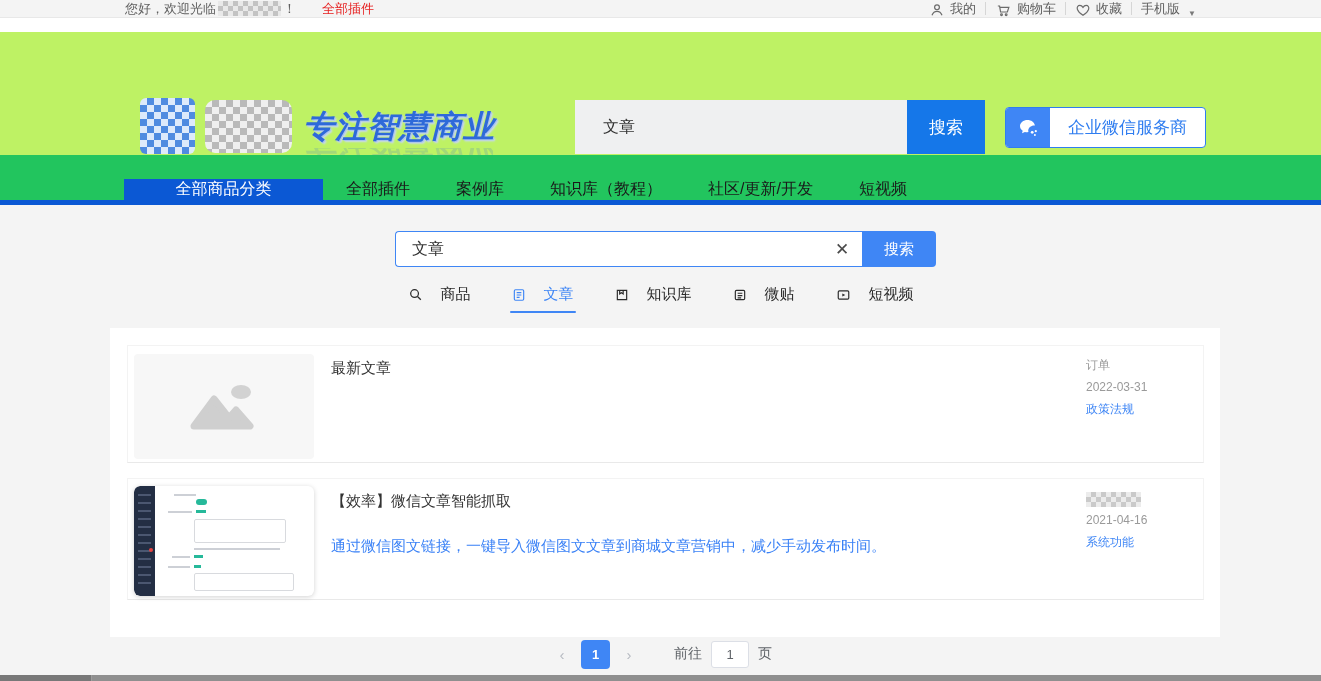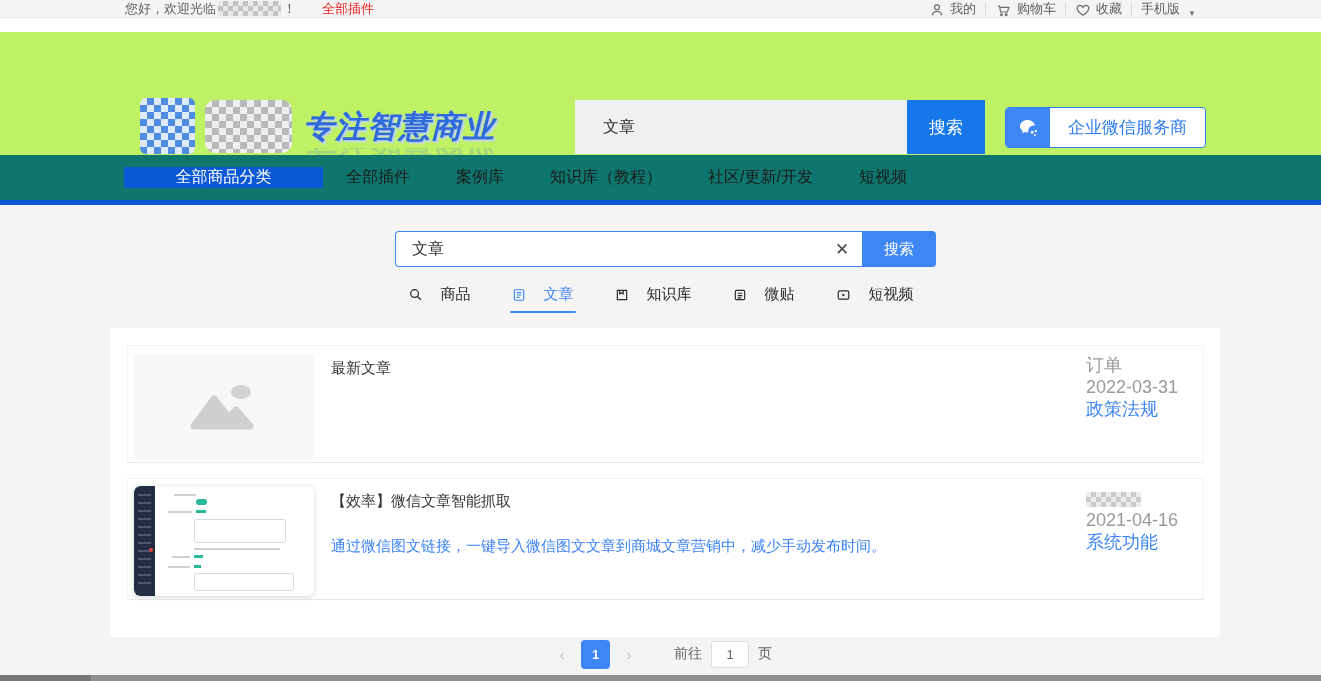--- a/index.html
+++ b/index.html
@@ -47,22 +47,22 @@
   .hsearch-btn { width:78px; border:none; background:#1577e9; color:#fff; font-size:17px;
     cursor:pointer; font-family:inherit; }
   .wx-btn { position:absolute; left:1005px; top:75px; width:201px; height:41px;
     background:#fff; border:1px solid #2f7df0; border-radius:4px;
     display:flex; align-items:center; cursor:pointer; overflow:hidden; }
   .wx-icon-box { width:44px; height:100%; background:#3f86f5;
     display:flex; align-items:center; justify-content:center; }
   .wx-label { flex:1; text-align:center; color:#2f7df0; font-size:17px; }
 
   
-  .nav { position:absolute; top:155px; left:0; width:100%; height:45px; background:#0f766e;
-    display:flex; align-items:center; padding-left:124px; }
+  .nav { position:absolute; top:155px; left:0; width:100%; height:45px; background:#22c55e;
+    display:flex; align-items:flex-end; padding-left:124px; }
   .nav-active { width:199px; background:#0b58d4; color:#fff; font-size:16px;
     display:flex; align-items:center; justify-content:center; cursor:pointer; }
   .nav-item { display:flex; align-items:center; padding:0 23px; font-size:16px; color:#1a1a1a; cursor:pointer; }
   .nav-line { position:absolute; top:200px; left:0; width:100%; height:5px; background:#0b58d4; }
 
   
   .main { position:absolute; top:205px; left:0; width:100%; height:476px; background:#f4f4f4; }
 
   .psearch { position:absolute; left:395px; top:26px; width:541px; height:36px; display:flex; }
   .psearch-box { flex:1; background:#fff; border:1px solid #3f86f5; border-right:none;
@@ -84,21 +84,21 @@
 
   .card { position:absolute; left:110px; top:123px; width:1110px; height:309px; background:#fff; }
   .rrow { position:absolute; left:17px; width:1077px; border:1px solid #f3f3f3;
     border-bottom:1px solid #e9e9e9; background:#fff; }
   .rrow1 { top:17px; height:118px; }
   .rrow2 { top:150px; height:122px; }
   .ph-img { position:absolute; left:6px; top:8px; width:180px; height:105px; background:#f7f7f7;
     border-radius:4px; display:flex; align-items:center; justify-content:center; cursor:pointer; }
   .row-title { position:absolute; left:203px; top:13px; font-size:15px; color:#333; cursor:pointer; }
   .row-desc { position:absolute; left:203px; top:42px; font-size:15px; color:#3b82f6;margin-top:16px; }
-  .row-meta { position:absolute; left:958px; top:8px; font-size:18px; color:#9a9a9a; }
+  .row-meta { position:absolute; left:958px; top:8px; font-size:12px; color:#9a9a9a; }
   .meta-line { height:22px; line-height:22px; }
   .meta-tag { color:#3f86f5; cursor:pointer; }
   .mosaic-meta { width:55px; height:15px; margin-top:5px; margin-bottom:2px;
     background:
       repeating-conic-gradient(#cacaca 0% 25%, transparent 0% 50%) 0 0/10px 10px,
       repeating-conic-gradient(#dcdcdc 0% 25%, #ececec 0% 50%) 5px 5px/10px 10px; }
 
   
   .mini { position:absolute; left:6px; top:7px; width:180px; height:110px; background:#fff;
     border-radius:6px; box-shadow:0 1px 5px rgba(0,0,0,.18); overflow:hidden; cursor:pointer; }

